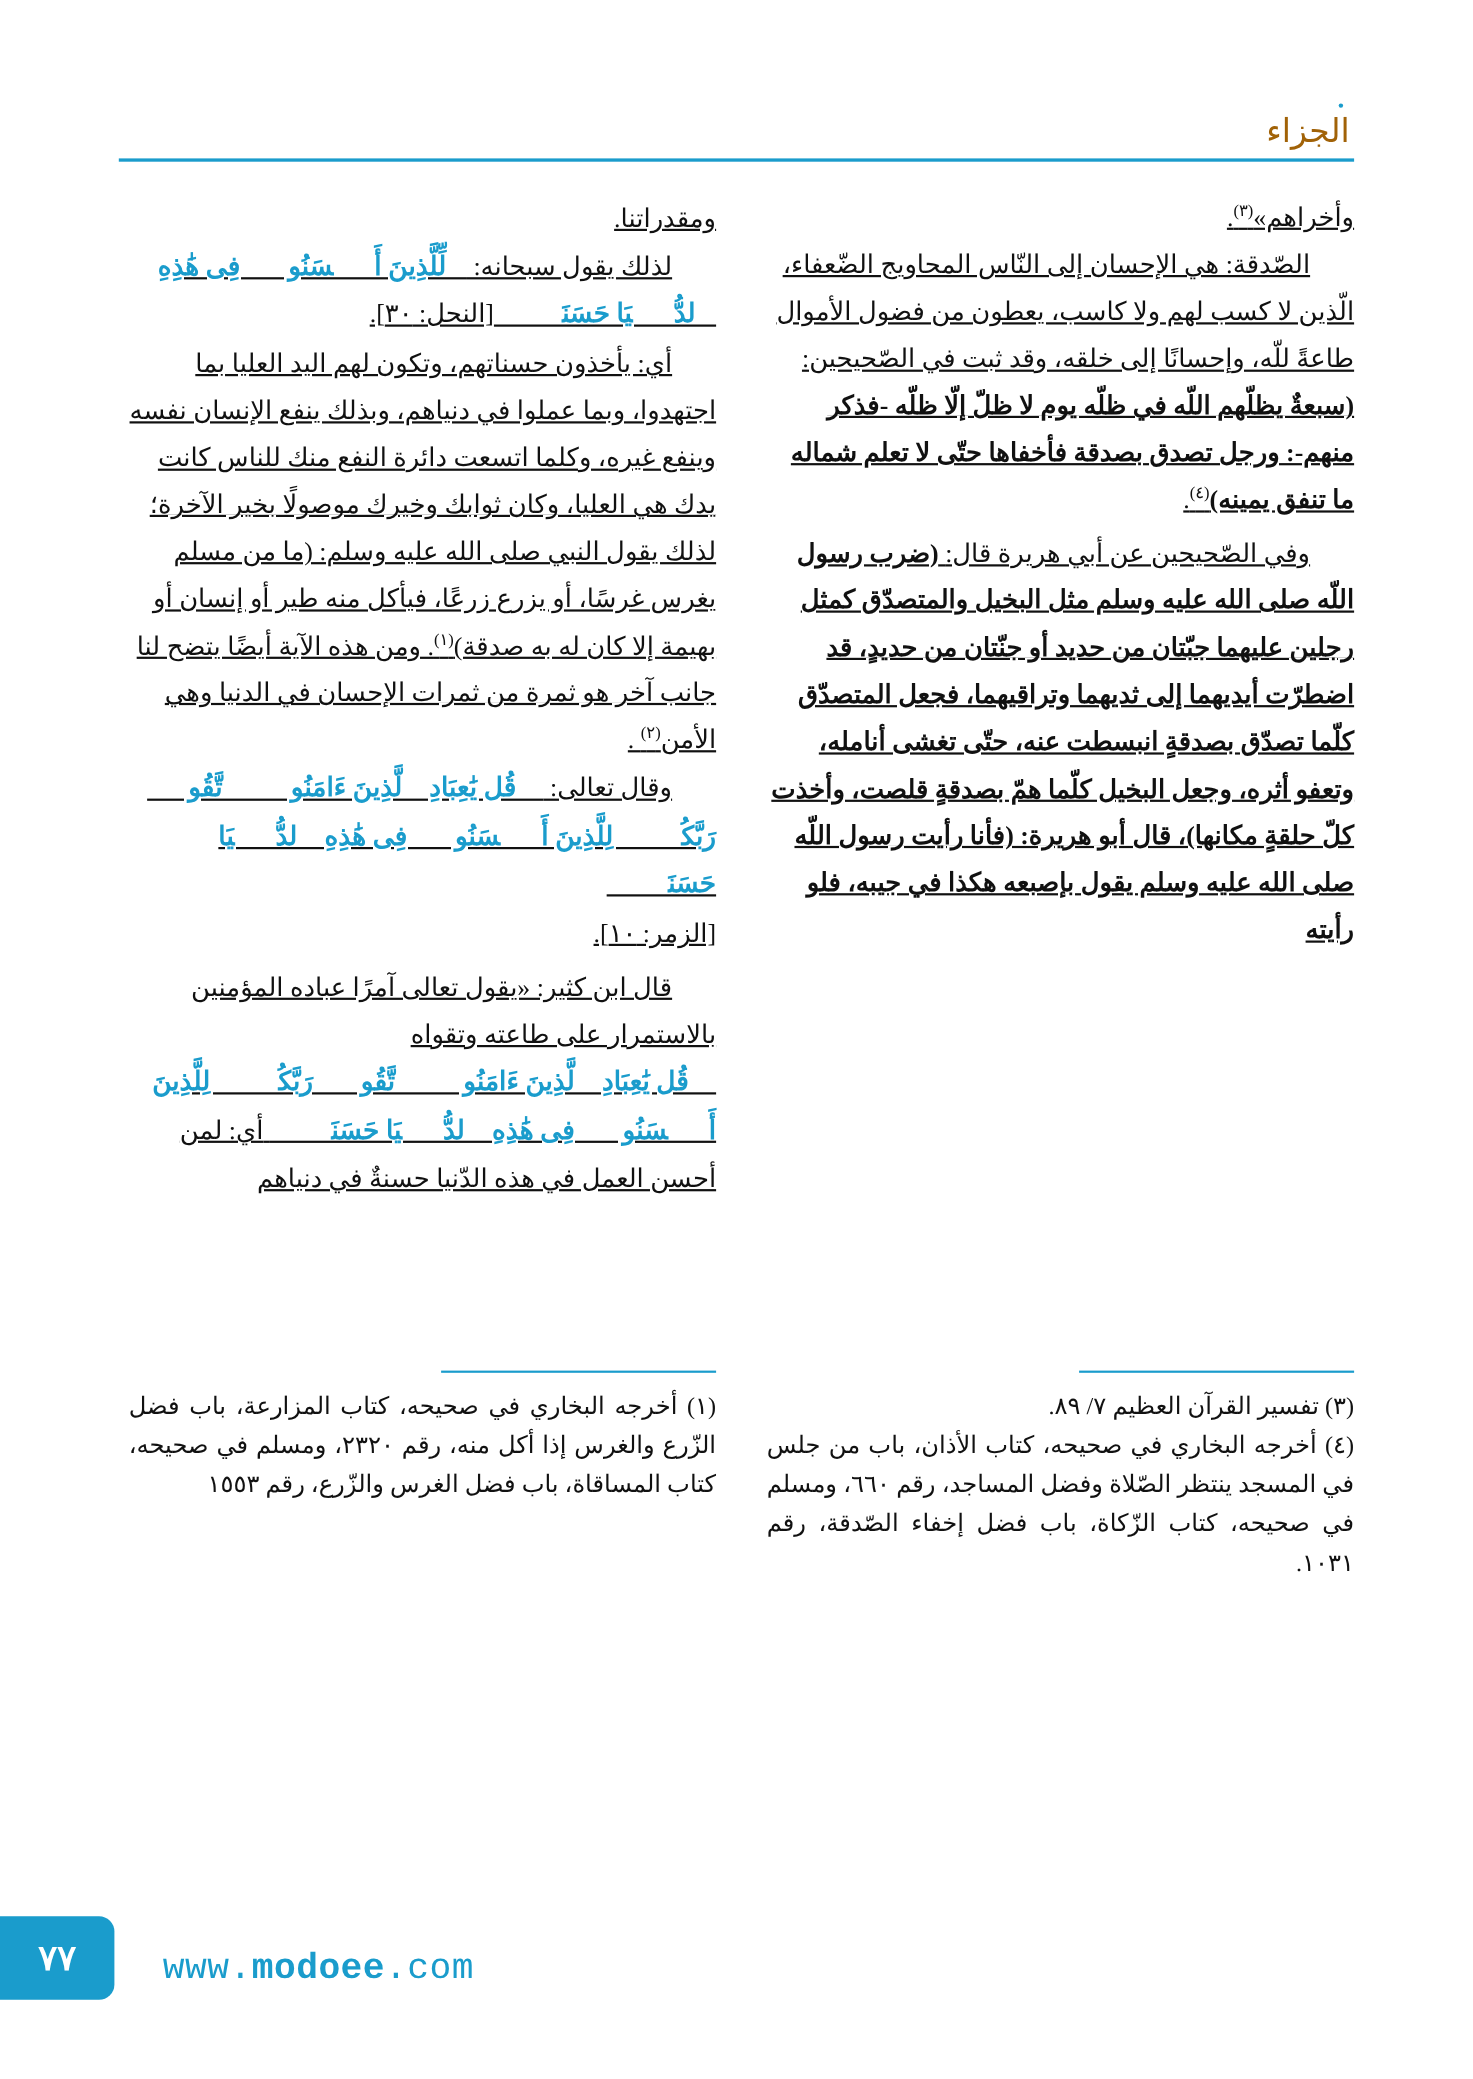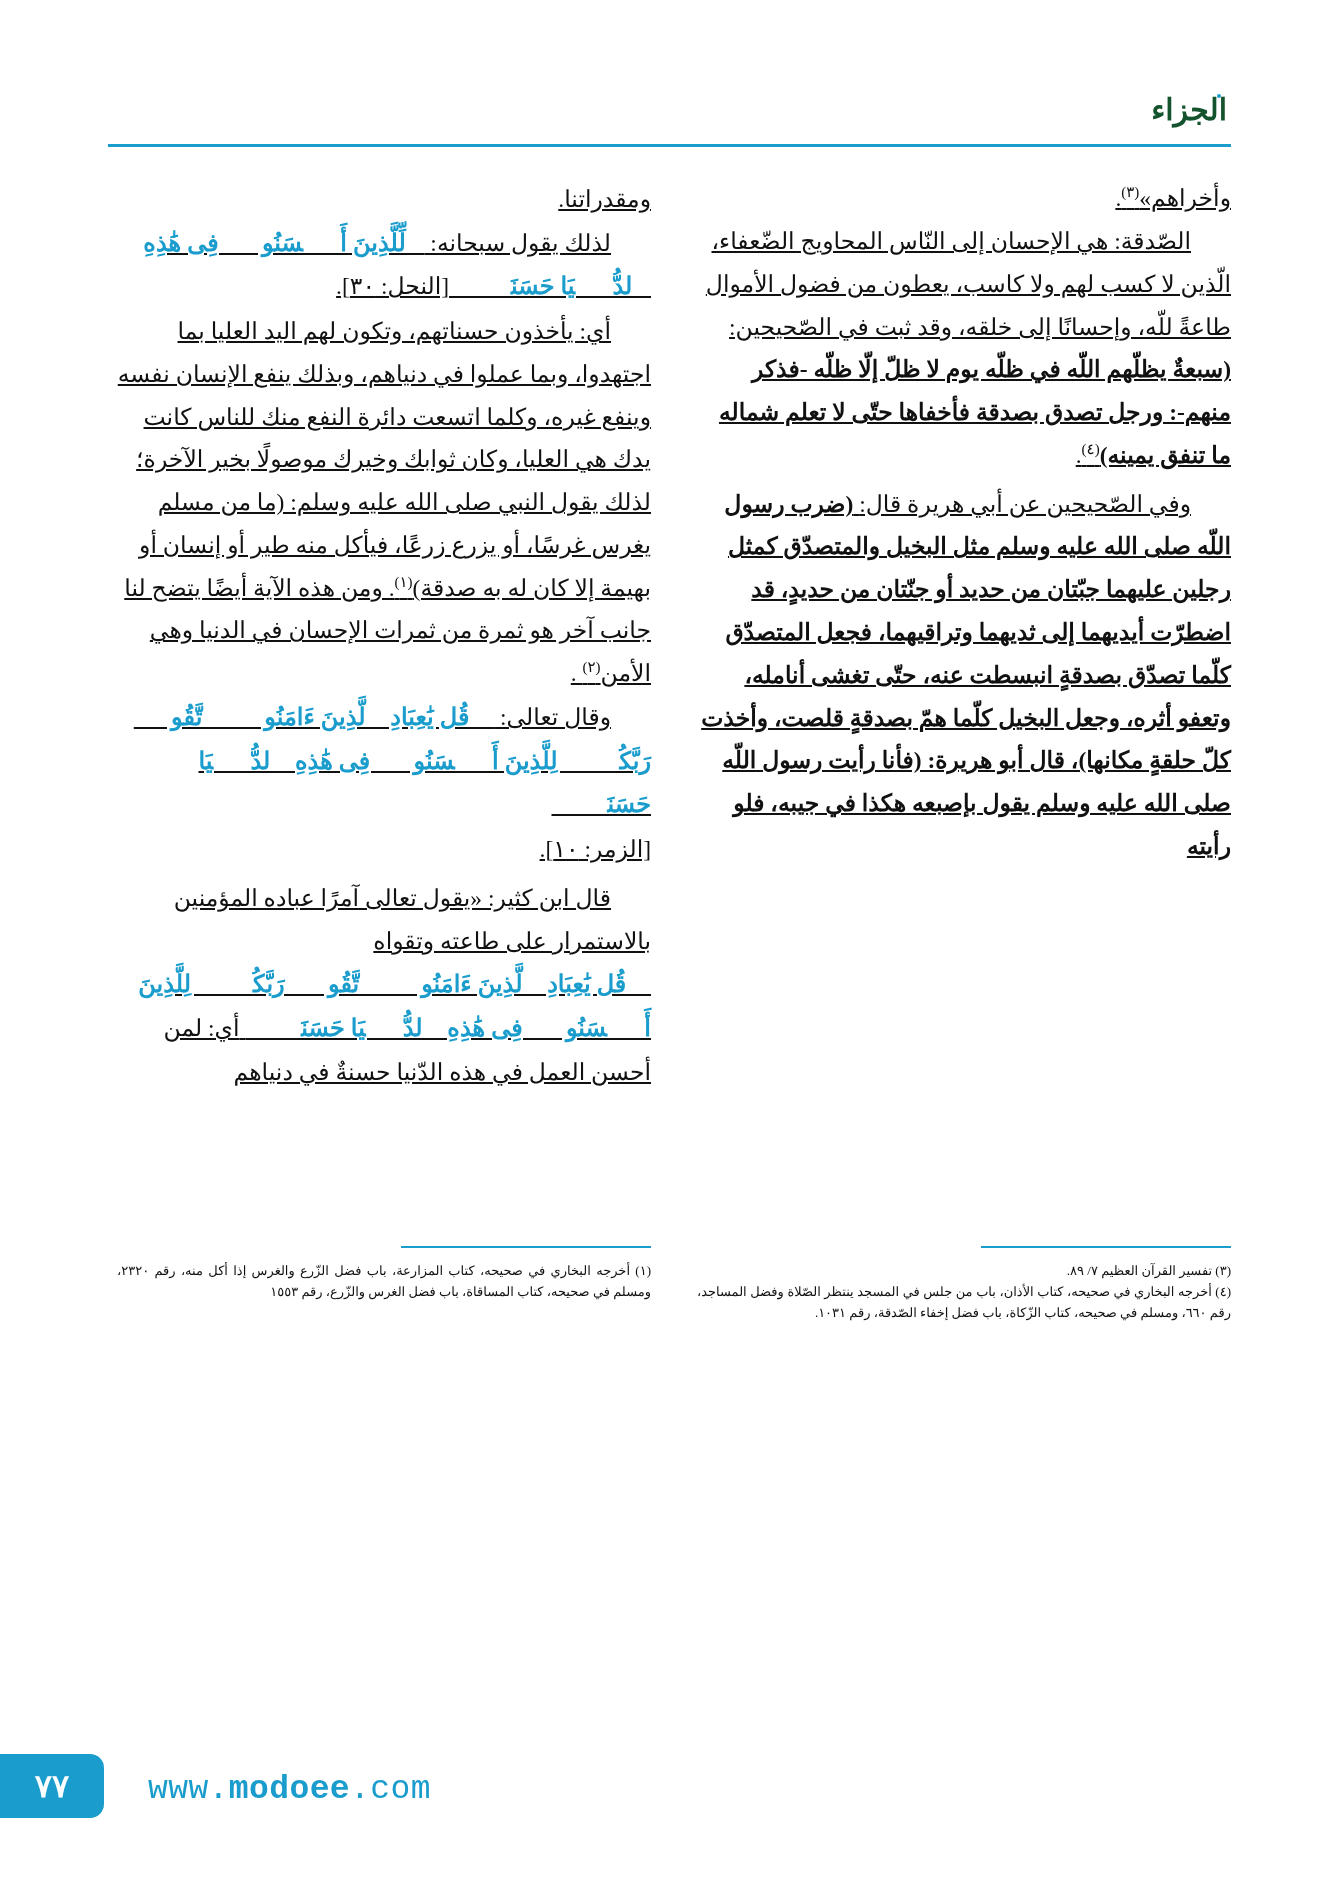--- a/index.html
+++ b/index.html
@@ -32,25 +32,25 @@
   .header-rule {
     position: absolute;
     top: 52px;
     right: 0;
     left: 0;
     height: 3px;
     background: #1a9ccc;
   }
   .header-title {
     position: absolute;
-    top: 0px;
+    top: 10px;
     right: 4px;
     font-size: 30px;
-    font-weight: bold;
-    color: #14532d;
+    font-weight: normal;
+    color: #a16207;
     line-height: 1.2;
     letter-spacing: 0px;
   }
   .header-dot {
     position: absolute;
     top: 2px;
     right: 10px;
     width: 4px;
     height: 4px;
     background: #1a9ccc;
@@ -111,21 +111,21 @@
     right: 108px;
     left: 108px;
     height: 200px;
     display: flex;
     flex-direction: row;
     gap: 46px;
   }
   .fn-col {
     width: 534px;
     flex: 0 0 534px;
-    font-size: 13px;
+    font-size: 22px;
     line-height: 1.62;
     text-align: justify;
   }
   .fn-rule {
     width: 250px;
     height: 2px;
     background: #1a9ccc;
     margin: 0 0 12px 0;
   }
   .fn-line {
@@ -139,21 +139,21 @@
     left: 0;
     bottom: 72px;
     width: 100%;
     height: 70px;
   }
   .page-tab {
     position: absolute;
     right: 0;
     bottom: 0;
     width: 104px;
-    height: 64px;
+    height: 76px;
     background: #1a9ccc;
     border-top-left-radius: 14px;
     border-bottom-left-radius: 14px;
     display: flex;
     align-items: center;
     justify-content: center;
   }
   
   .page-tab-left {
     right: auto;

